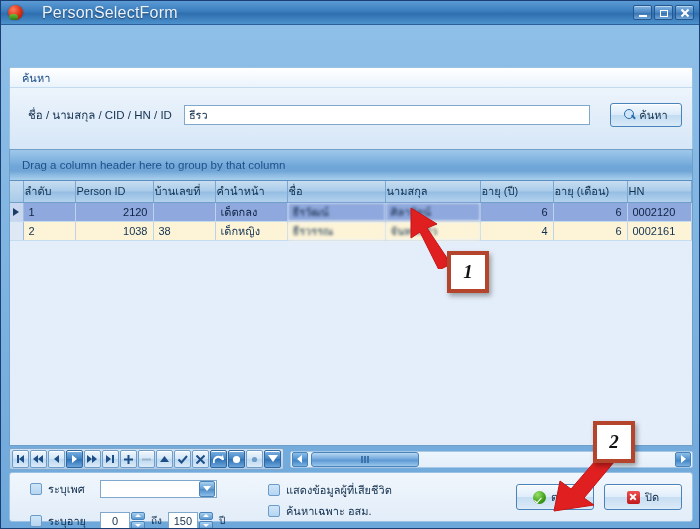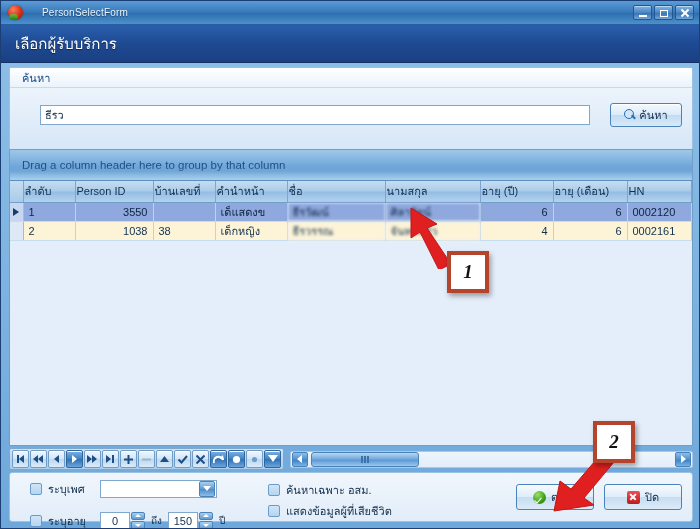--- a/index.html
+++ b/index.html
@@ -33,21 +33,21 @@
     background: radial-gradient(circle at 35% 30%, #ff7c5e 0%, #d62e12 55%, #8d1c06 100%);
     position: relative;
     box-shadow: 0 0 2px rgba(0,0,0,.4);
   }
   .tb-icon::after {
     content: ""; position: absolute; left: 1px; bottom: 0px;
     width: 9px; height: 6px; border-radius: 50% 50% 40% 40%;
     background: linear-gradient(180deg, #6bbf3a 0%, #2e7a14 100%);
   }
   .tb-title {
-    color: #eaf3fb; font-size: 10px; letter-spacing: .2px;
+    color: #eaf3fb; font-size: 16px; letter-spacing: .2px;
     text-shadow: 0 1px 1px rgba(0,0,0,.45);
     padding-left: 13px;
   }
   .tb-buttons { margin-left: auto; display: flex; gap: 2px; padding-right: 5px; }
   .tb-btn {
     width: 19px; height: 15px; border-radius: 2px;
     border: 1px solid #24568f;
     background: linear-gradient(180deg, #83b6e3 0%, #4b87c4 50%, #346fae 51%, #6ea4d6 100%);
     position: relative;
     box-shadow: inset 0 1px 0 rgba(255,255,255,.45);
@@ -351,27 +351,25 @@
         </div>
       <div class="tb-btn">
           <i class="ic-max"></i>
         </div>
       <div class="tb-btn">
           <i class="ic-close"></i>
         </div>
     </div>
   </div>
 
-  <div class="banner">
-    <div class="banner-title">เลือกผู้รับบริการ</div>
-  </div>
 
   <div class="searchbox">
     <div class="sb-caption">ค้นหา</div>
     <div class="sb-row">
+      <div class="sb-label">ชื่อ / นามสกุล / CID / HN / ID</div>
       <div class="sb-input" placeholder="">ธีรว</div>
       <div class="sb-btn">
         <span class="magnifier"></span>
         <span>ค้นหา</span>
       </div>
     </div>
   </div>
 
   <div class="grid">
     <div class="group-panel">Drag a column header here to group by that column</div>
@@ -401,23 +399,23 @@
           <th>อายุ (เดือน)</th>
           <th>HN</th>
         </tr>
       </thead>
       <tbody>
         <tr class="r-sel">
           <td class="ind">
               <div class="arrow-ind"></div>
             </td>
           <td>1</td>
-          <td class="num">3550</td>
+          <td class="num">2120</td>
           <td></td>
-          <td>เด็แสดงข</td>
+          <td>เด็ตกลง</td>
           <td class="blur">ธีรวัฒน์</td>
           <td class="blur">ศิลารัตน์</td>
           <td class="num">6</td>
           <td class="num">6</td>
           <td>0002120</td>
         </tr>
         <tr class="r-alt">
           <td class="ind"></td>
           <td>2</td>
           <td class="num">1038</td>
@@ -592,25 +590,25 @@
               </div>
           </div>
         </div>
         <span class="mid-lbl">ปี</span>
       </div>
     </div>
 
     <div class="br-col">
       <div class="opt">
         <span class="cb"></span>
-        <span>ค้นหาเฉพาะ อสม.</span>
+        <span>แสดงข้อมูลผู้ที่เสียชีวิต</span>
       </div>
       <div class="opt">
         <span class="cb"></span>
-        <span>แสดงข้อมูลผู้ที่เสียชีวิต</span>
+        <span>ค้นหาเฉพาะ อสม.</span>
       </div>
     </div>
 
     <div class="act-btns">
       <div class="act-btn">
         <span class="ic-ok"></span>
         <span>ตกลง</span>
       </div>
       <div class="act-btn">
         <span class="ic-cancel"></span>

